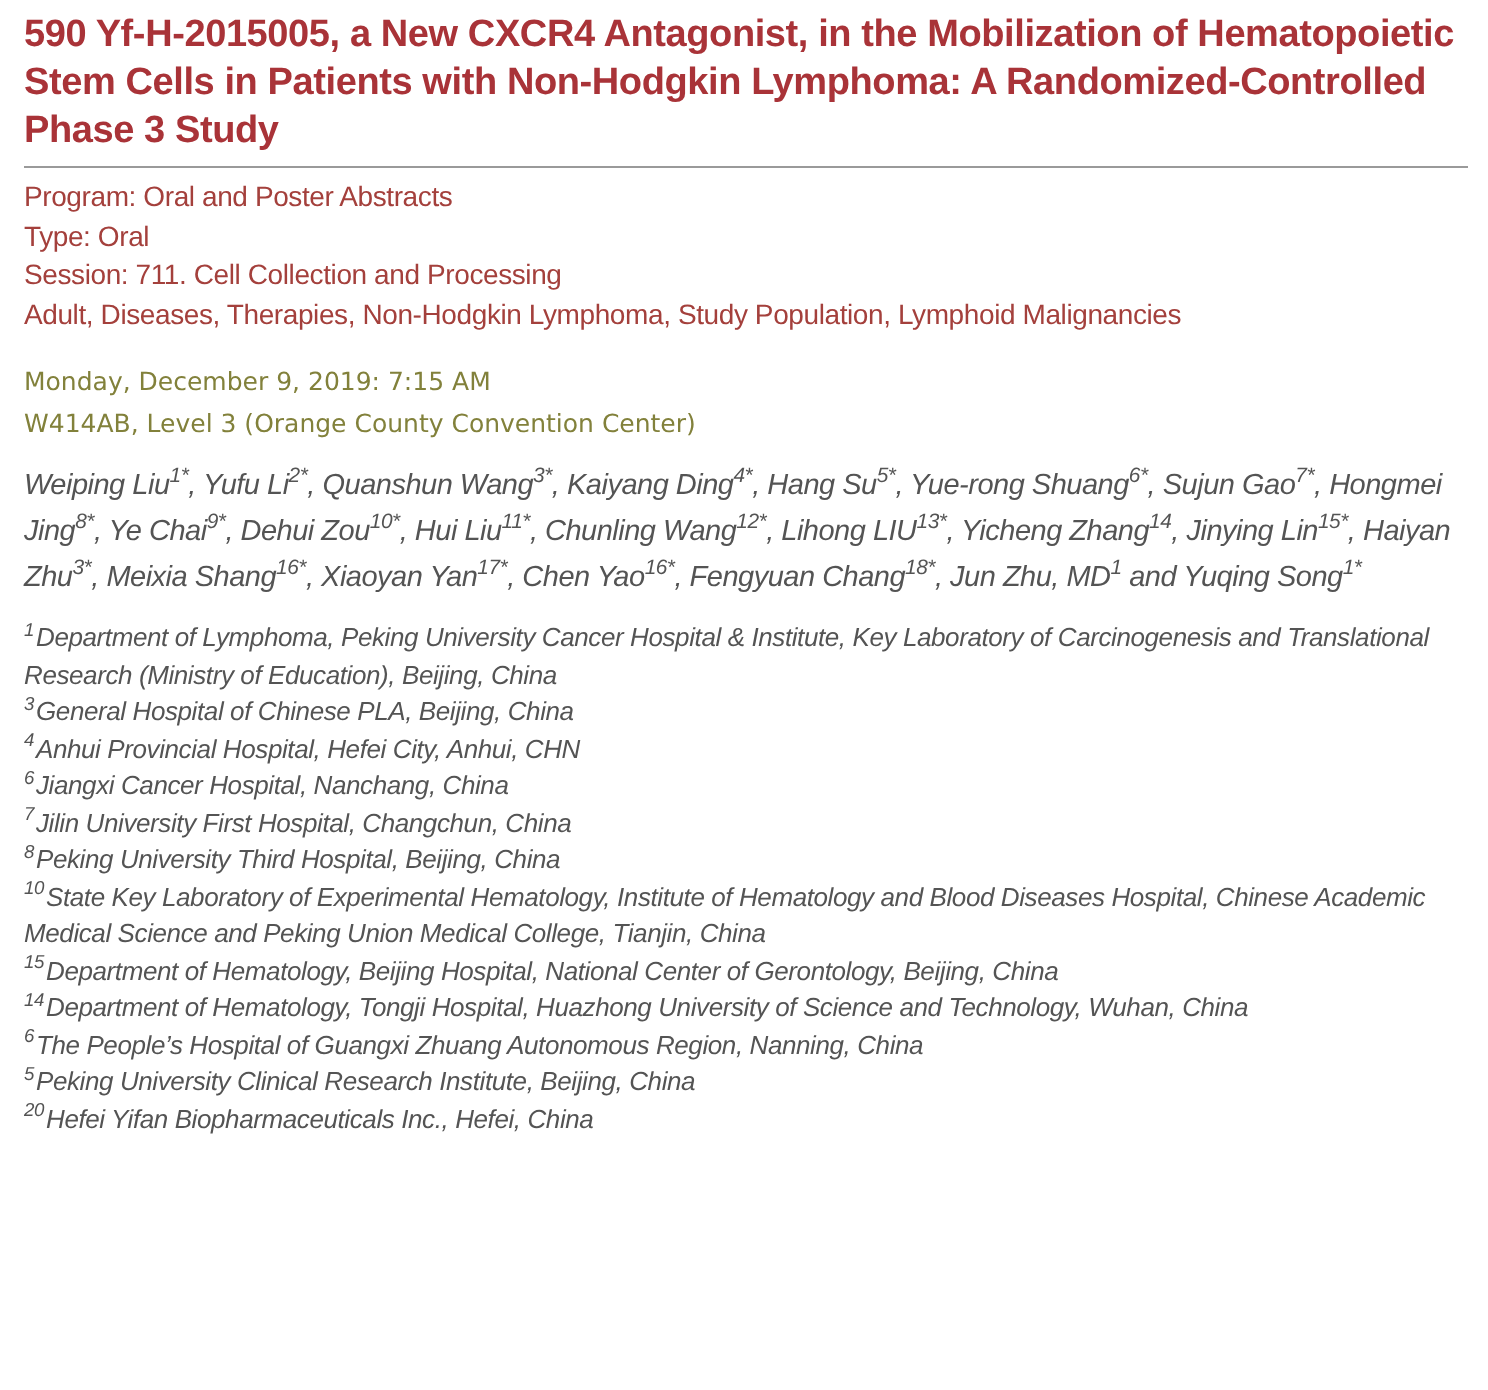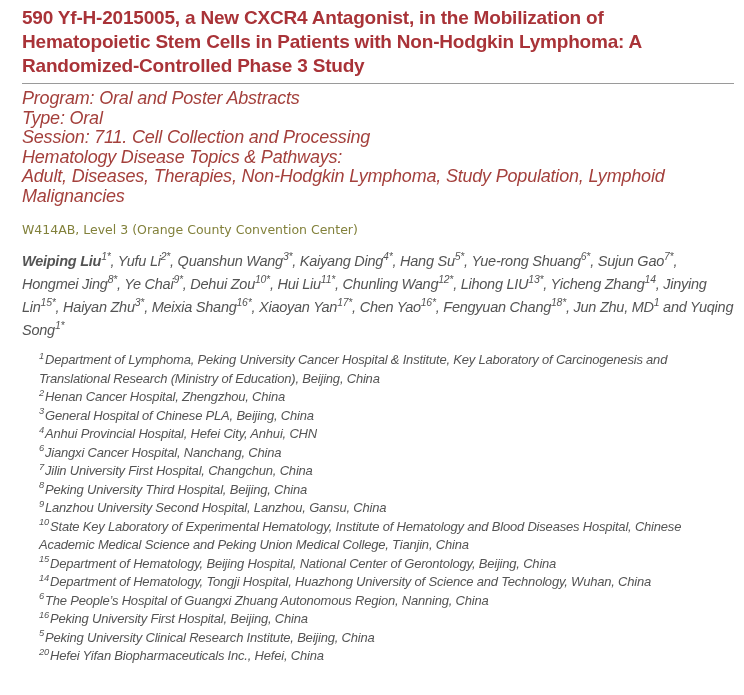--- a/index.html
+++ b/index.html
@@ -7,111 +7,106 @@
     padding: 0;
     background: #ffffff;
     width: 744px;
     height: 695px;
     overflow: hidden;
   }
   .page {
     box-sizing: border-box;
     width: 744px;
     height: 519px;
-    padding: 6px 10px 0 22px;
+    padding: 6px 10px 0 12px;
     font-family: "Liberation Sans", sans-serif;
   }
   .title {
     margin: 0;
     padding-right: 6px;
     font-size: 19px;
     font-weight: bold;
     line-height: 24px;
     letter-spacing: -0.2px;
     color: var(--title-red, #A93338);
   }
   .title-divider {
     border: none;
     border-top: 1px solid #9a9a9a;
     margin: 5px 0 4px 0;
   }
   .meta-block { margin-top: 5px; }
   .meta-line {
-    font-size: 18px;
+    font-size: 14px;
     line-height: 19.5px;
     letter-spacing: -0.2px;
     color: var(--meta-red, #A4403C);
-    font-style: italic;
   }
   .schedule-block { margin-top: 13px; }
   .schedule-line {
     font-family: "DejaVu Sans", sans-serif;
     font-size: 12.5px;
     line-height: 21px;
     color: var(--schedule-olive, #82813B);
   }
   .authors {
     margin: 10px 0 0 0;
     font-size: 14.5px;
     font-style: italic;
     line-height: 23px;
     letter-spacing: -0.25px;
     color: var(--body-gray, #4F4F4F);
   }
-  .author-first { font-weight: bold; }
+  .author-first { font-weight: normal; }
   sup {
     font-size: 0.72em;
     line-height: 0;
     vertical-align: super;
   }
   .affils { margin-top: 9px; }
   .affil {
     font-size: 13px;
     font-style: italic;
     line-height: 18.5px;
     letter-spacing: -0.2px;
     color: var(--body-gray, #575757);
-    margin-left: 17px;
   }
   .affil sup { margin-right: 1px; }
 </style>
 </head>
 <body>
 
 <div class="page">
 
   <h1 class="title">590 Yf-H-2015005, a New CXCR4 Antagonist, in the Mobilization of Hematopoietic Stem Cells in Patients with Non-Hodgkin Lymphoma: A Randomized-Controlled Phase 3 Study</h1>
 
   <hr class="title-divider">
 
   <div class="meta-block">
     <div class="meta-line">Program: Oral and Poster Abstracts</div>
     <div class="meta-line">Type: Oral</div>
     <div class="meta-line">Session: 711. Cell Collection and Processing</div>
-    <div class="meta-line">Hematology Disease Topics &amp; Pathways:</div>
     <div class="meta-line">Adult, Diseases, Therapies, Non-Hodgkin Lymphoma, Study Population, Lymphoid Malignancies</div>
   </div>
 
   <div class="schedule-block">
+    <div class="schedule-line">Monday, December 9, 2019: 7:15 AM</div>
     <div class="schedule-line">W414AB, Level 3 (Orange County Convention Center)</div>
   </div>
 
   <p class="authors" id="authors"><span class="author-first">Weiping Liu</span><sup>1*</sup>, <span>Yufu Li</span><sup>2*</sup>, <span>Quanshun Wang</span><sup>3*</sup>, <span>Kaiyang Ding</span><sup>4*</sup>, <span>Hang Su</span><sup>5*</sup>, <span>Yue-rong Shuang</span><sup>6*</sup>, <span>Sujun Gao</span><sup>7*</sup>, <span>Hongmei Jing</span><sup>8*</sup>, <span>Ye Chai</span><sup>9*</sup>, <span>Dehui Zou</span><sup>10*</sup>, <span>Hui Liu</span><sup>11*</sup>, <span>Chunling Wang</span><sup>12*</sup>, <span>Lihong LIU</span><sup>13*</sup>, <span>Yicheng Zhang</span><sup>14</sup>, <span>Jinying Lin</span><sup>15*</sup>, <span>Haiyan Zhu</span><sup>3*</sup>, <span>Meixia Shang</span><sup>16*</sup>, <span>Xiaoyan Yan</span><sup>17*</sup>, <span>Chen Yao</span><sup>16*</sup>, <span>Fengyuan Chang</span><sup>18*</sup>, <span>Jun Zhu, MD</span><sup>1</sup> and <span>Yuqing Song</span><sup>1*</sup></p>
 
   <div class="affils" id="affils">
       <div class="affil"><sup>1</sup>Department of Lymphoma, Peking University Cancer Hospital &amp; Institute, Key Laboratory of Carcinogenesis and Translational Research (Ministry of Education), Beijing, China</div>
-      <div class="affil"><sup>2</sup>Henan Cancer Hospital, Zhengzhou, China</div>
       <div class="affil"><sup>3</sup>General Hospital of Chinese PLA, Beijing, China</div>
       <div class="affil"><sup>4</sup>Anhui Provincial Hospital, Hefei City, Anhui, CHN</div>
       <div class="affil"><sup>6</sup>Jiangxi Cancer Hospital, Nanchang, China</div>
       <div class="affil"><sup>7</sup>Jilin University First Hospital, Changchun, China</div>
       <div class="affil"><sup>8</sup>Peking University Third Hospital, Beijing, China</div>
-      <div class="affil"><sup>9</sup>Lanzhou University Second Hospital, Lanzhou, Gansu, China</div>
       <div class="affil"><sup>10</sup>State Key Laboratory of Experimental Hematology, Institute of Hematology and Blood Diseases Hospital, Chinese Academic Medical Science and Peking Union Medical College, Tianjin, China</div>
       <div class="affil"><sup>15</sup>Department of Hematology, Beijing Hospital, National Center of Gerontology, Beijing, China</div>
       <div class="affil"><sup>14</sup>Department of Hematology, Tongji Hospital, Huazhong University of Science and Technology, Wuhan, China</div>
       <div class="affil"><sup>6</sup>The People’s Hospital of Guangxi Zhuang Autonomous Region, Nanning, China</div>
-      <div class="affil"><sup>16</sup>Peking University First Hospital, Beijing, China</div>
       <div class="affil"><sup>5</sup>Peking University Clinical Research Institute, Beijing, China</div>
       <div class="affil"><sup>20</sup>Hefei Yifan Biopharmaceuticals Inc., Hefei, China</div>
     </div>
 
 </div>
 
 </body></html>

